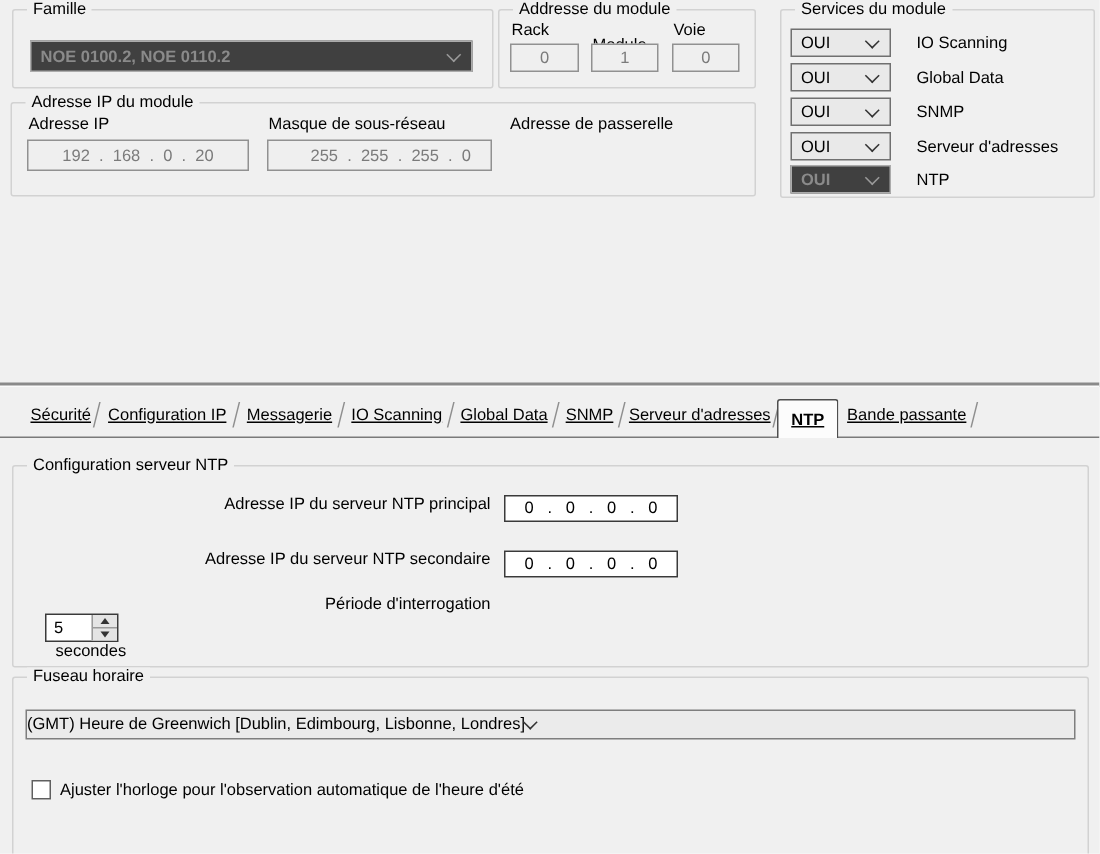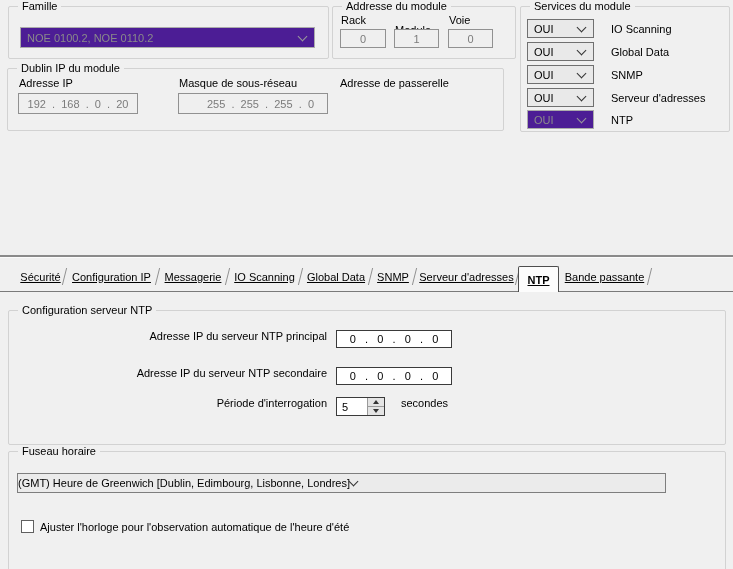--- a/index.html
+++ b/index.html
@@ -17,21 +17,21 @@
   
   .combo {
     position:absolute; display:flex; align-items:center;
     border:1px solid #707070; background:#e9e9e9; box-sizing:border-box;
   }
   .combo .ctext { flex:1; padding:0 6px; white-space:nowrap; overflow:hidden; }
   .chev {
     width:6px; height:6px; border-right:1px solid #333; border-bottom:1px solid #333;
     transform:rotate(45deg); margin:-3px 8px 0 0; flex:none;
   }
-  .combo.disabled { background:#4c1d95; border-color:#ababab; color:#8a8a8a; }
+  .combo.disabled { background:#404040; border-color:#ababab; color:#8a8a8a;font-weight:bold; }
   .combo.disabled .chev { border-color:#9a9a9a; }
   
   .dfield {
     position:absolute; box-sizing:border-box; border:1px solid #919191;
     background:#efefef; color:#7b7b7b; display:flex; align-items:center;
     justify-content:center; white-space:pre;
   }
   .flabel { position:absolute; white-space:nowrap; }
   
   .divider { position:absolute; left:0; top:255px; width:733px; height:2px;
@@ -69,21 +69,21 @@
   .spin-btns { width:16px; border-left:1px solid #9a9a9a; display:flex;
     flex-direction:column; background:#e4e4e4; }
   .spin-btn { flex:1; display:flex; align-items:center; justify-content:center; }
   .spin-btn + .spin-btn { border-top:1px solid #9a9a9a; }
   .tri-up { width:0; height:0; border-left:3px solid transparent;
     border-right:3px solid transparent; border-bottom:4px solid #333; }
   .tri-down { width:0; height:0; border-left:3px solid transparent;
     border-right:3px solid transparent; border-top:4px solid #333; }
   .unit { margin-left:16px; white-space:nowrap; }
   .tz-combo {
-    position:absolute; left:8px; top:21px; width:649px; height:20px;
+    position:absolute; left:8px; top:21px; width:700px; height:20px;
     box-sizing:border-box; border:1px solid #7e7e7e; background:#ebebeb;
     display:flex; align-items:center;
   }
   .checkrow { position:absolute; left:12px; top:68px; display:flex; align-items:center; }
   .checkbox { width:13px; height:13px; box-sizing:border-box; background:#fff;
     border:1px solid #5f5f5f; flex:none; }
   .checklabel { margin-left:6px; white-space:nowrap; }
 </style>
 </head>
 <body>
@@ -91,21 +91,21 @@
 <div class="screen">
 
   <div class="group" style="left:8px;top:6px;width:319px;height:51px;">
     <span class="glabel">Famille</span>
     <div class="combo disabled" style="left:11px;top:20px;width:295px;height:21px;">
       <span class="ctext">NOE 0100.2, NOE 0110.2</span>
       <span class="chev"></span>
     </div>
   </div>
 
-  <div class="group" style="left:332px;top:6px;width:170px;height:51px;padding-left:12px;">
+  <div class="group" style="left:332px;top:6px;width:170px;height:51px;">
     <span class="glabel">Addresse du module</span>
     <span class="flabel" style="left:8px;top:7px;">Rack</span>
     <span class="flabel" style="left:62px;top:17px;">Module</span>
     <span class="flabel" style="left:116px;top:7px;">Voie</span>
     <div class="dfield" style="left:7px;top:22px;width:46px;height:19px;">0</div>
     <div class="dfield" style="left:61px;top:22px;width:45px;height:19px;">1</div>
     <div class="dfield" style="left:115px;top:22px;width:45px;height:19px;">0</div>
   </div>
 
   <div class="group" style="left:520px;top:6px;width:208px;height:124px;">
@@ -146,25 +146,25 @@
     <div style="position:absolute;left:6px;top:103px;display:flex;align-items:center;">
       <div class="combo disabled" style="position:static;width:67px;height:19px;">
         <span class="ctext">OUI</span>
         <span class="chev"></span>
       </div>
       <span style="margin-left:17px;">NTP</span>
     </div>
   </div>
 
   <div class="group" style="left:7px;top:68px;width:495px;height:61px;">
-    <span class="glabel">Dublin IP du module</span>
+    <span class="glabel">Adresse IP du module</span>
     <span class="flabel" style="left:11px;top:8px;">Adresse IP</span>
     <span class="flabel" style="left:171px;top:8px;">Masque de sous-réseau</span>
     <span class="flabel" style="left:332px;top:8px;">Adresse de passerelle</span>
-    <div class="dfield" style="left:10px;top:24px;width:120px;height:21px;">192  .  168  .  0  .  20</div>
+    <div class="dfield" style="left:10px;top:24px;width:148px;height:21px;">192  .  168  .  0  .  20</div>
     <div class="dfield" style="left:170px;top:24px;width:150px;height:21px;padding-left:15px;">255  .  255  .  255  .  0</div>
   </div>
 
   <div class="divider"></div>
   <div class="tabline"></div>
   <div class="tabs">
     <div class="tab" style="width:49px;">Sécurité</div>
     <div class="tab" style="width:93px;">Configuration IP</div>
     <div class="tab" style="width:70px;">Messagerie</div>
     <div class="tab" style="width:73px;">IO Scanning</div>
@@ -181,21 +181,21 @@
     <div class="cfg-row" style="top:19px;">
       <span class="cfg-label">Adresse IP du serveur NTP principal</span>
       <div class="ntpfield">0   .   0   .   0   .   0</div>
     </div>
 
     <div class="cfg-row" style="top:56px;">
       <span class="cfg-label">Adresse IP du serveur NTP secondaire</span>
       <div class="ntpfield">0   .   0   .   0   .   0</div>
     </div>
 
-    <div class="cfg-row" style="top:86px;">
+    <div class="cfg-row" style="top:86px;flex-direction:column;">
       <span class="cfg-label">Période d'interrogation</span>
       <div class="spinbox">
         <span class="spin-val">5</span>
         <span class="spin-btns">
           <span class="spin-btn">
               <span class="tri-up"></span>
             </span>
           <span class="spin-btn">
               <span class="tri-down"></span>
             </span>

